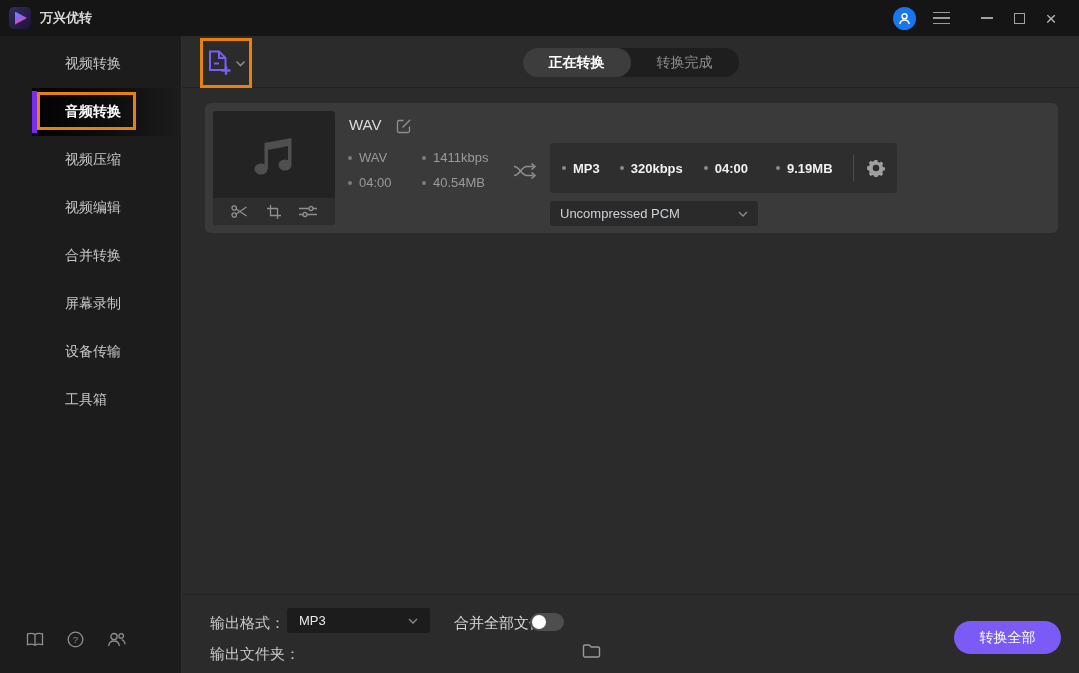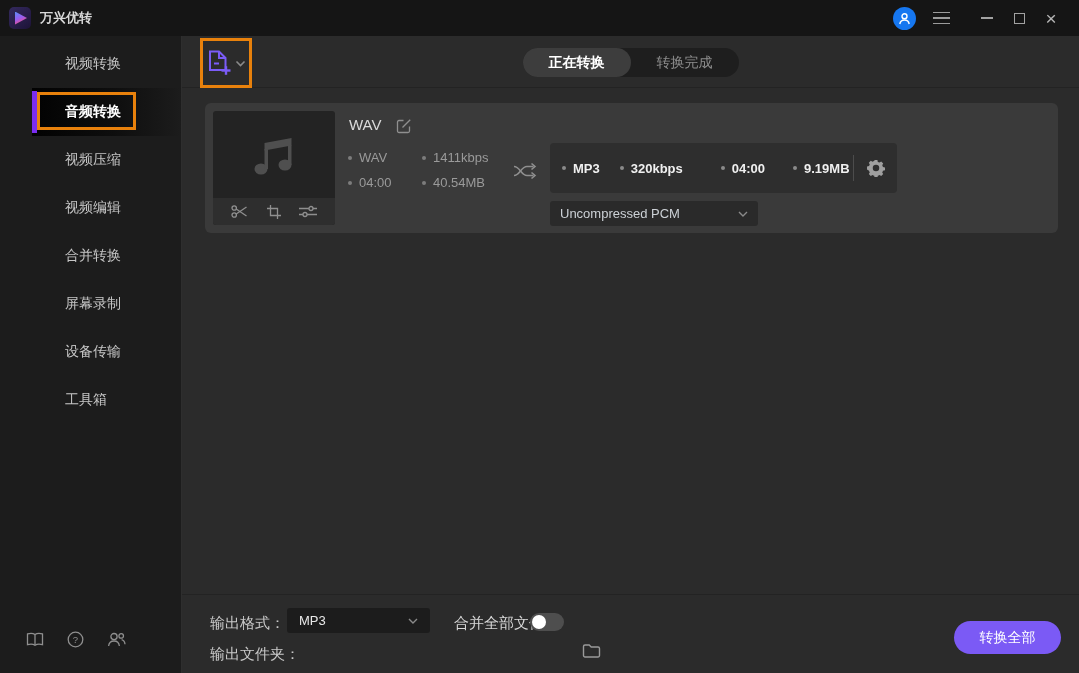--- a/index.html
+++ b/index.html
@@ -49,21 +49,21 @@
   .thumb-bar span { cursor:pointer; display:flex; align-items:center; }
   .file-title { position:absolute; left:144px; top:13px; font-size:15px; color:#dadada; }
   .edit-btn { position:absolute; left:191px; top:15px; cursor:pointer; }
   .src-grid { position:absolute; left:143px; top:47px; display:grid; grid-template-columns:66px auto; row-gap:10px; column-gap:8px; }
   .chip { display:flex; align-items:center; font-size:13px; color:#9a9a9a; white-space:nowrap; }
   .chip .dot { width:4px; height:4px; border-radius:50%; background:#7c7c7c; margin-right:7px; flex:none; }
   .shuffle { position:absolute; left:306px; top:58px; }
   .out-box { position:absolute; left:345px; top:40px; width:347px; height:50px; background:#2e2e2e; border-radius:4px; display:flex; align-items:center; padding:0 12px; }
   .out-box .chip { color:#f0f0f0; font-weight:bold; }
   .out-box .chip .dot { background:#8a8a8a; }
-  .m1 { margin-right:20px; } .m2 { margin-right:38px; } .m3 { margin-right:28px; }
+  .m1 { margin-right:20px; } .m2 { margin-right:21px; } .m3 { margin-right:28px; }
   .out-div { width:1px; height:26px; background:#4c4c4c; margin-left:auto; margin-right:13px; }
   .gear-btn { cursor:pointer; display:flex; align-items:center; }
   .codec { position:absolute; left:345px; top:98px; width:208px; height:25px; background:#2a2a2a; border-radius:3px; display:flex; align-items:center; padding:4px 10px; font-size:13px; color:#ccd1d6; cursor:pointer; }
   .codec svg { margin-left:auto; }
   .convert-btn { position:absolute; left:732px; top:48px; width:103px; height:33px; border:2px solid #7b5af5; border-radius:17px; background:transparent; color:#f0f0f0; font-size:14px; display:flex; align-items:center; justify-content:center; cursor:pointer; }
   
   .bottombar { position:absolute; left:182px; top:594px; width:897px; height:79px; border-top:1px solid #232323; background:#2b2b2b; }
   .bb-label { position:absolute; font-size:15px; color:#c9c9c9; white-space:nowrap;text-align:right; }
   .fmt-label { left:28px; top:19px; }
   .fmt-select { position:absolute; left:105px; top:13px; width:143px; height:25px; background:#1c1c1c; border-radius:3px; display:flex; align-items:center; padding:0 12px; font-size:13px; color:#e8e8e8; cursor:pointer; }

